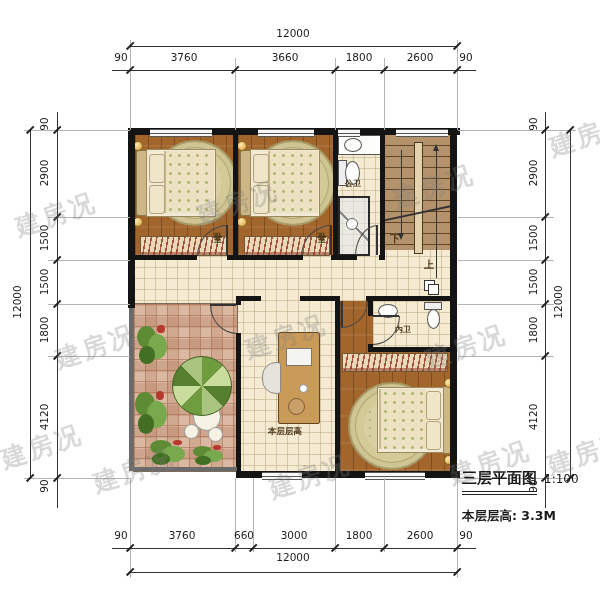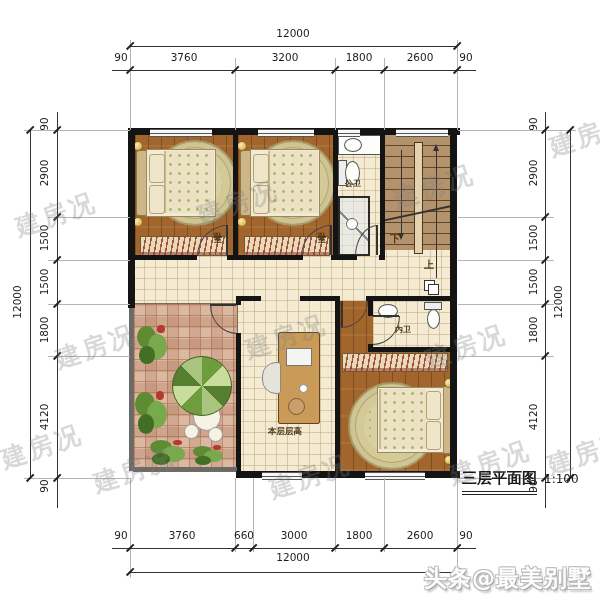--- a/index.html
+++ b/index.html
@@ -274,21 +274,21 @@
       <div class="tick" style="left: 540px; top: 355px;"></div>
       <div class="tick" style="left: 52px; top: 477px;"></div>
       <div class="tick" style="left: 540px; top: 477px;"></div>
       <div class="tick" style="left: 25px; top: 129px;"></div>
       <div class="tick" style="left: 565px; top: 129px;"></div>
       <div class="tick" style="left: 25px; top: 477px;"></div>
       <div class="tick" style="left: 565px; top: 477px;"></div>
       <div class="dimnum" style="left: 293px; top: 33px;">12000</div>
       <div class="dimnum" style="left: 121px; top: 57px;">90</div>
       <div class="dimnum" style="left: 184px; top: 57px;">3760</div>
-      <div class="dimnum" style="left: 285px; top: 57px;">3200</div>
+      <div class="dimnum" style="left: 285px; top: 57px;">3660</div>
       <div class="dimnum" style="left: 359px; top: 57px;">1800</div>
       <div class="dimnum" style="left: 420px; top: 57px;">2600</div>
       <div class="dimnum" style="left: 466px; top: 57px;">90</div>
       <div class="dimnum" style="left: 121px; top: 535px;">90</div>
       <div class="dimnum" style="left: 182px; top: 535px;">3760</div>
       <div class="dimnum" style="left: 244px; top: 535px;">660</div>
       <div class="dimnum" style="left: 294px; top: 535px;">3000</div>
       <div class="dimnum" style="left: 359px; top: 535px;">1800</div>
       <div class="dimnum" style="left: 420px; top: 535px;">2600</div>
       <div class="dimnum" style="left: 466px; top: 535px;">90</div>
@@ -320,16 +320,19 @@
       <div class="wm" style="left: 268px; top: 460px;">建房况</div>
       <div class="wm" style="left: 448px; top: 446px;">建房况</div>
       <div class="wm" style="left: 0px; top: 430px;">建房况</div>
       <div class="wm" style="left: 546px; top: 436px;">建房况</div>
     </div>
 
   <div class="titleblock">
     <div>
       <span class="tb-title">三层平面图</span><span class="tb-scale">1:100</span>
     </div>
+    <div class="tb-row" style="margin-top:16px;">
+      <span>本层层高:</span>
+      <span>3.3M</span>
+    </div>
   </div>
 
-  <div class="credit">头条@最美别墅</div>
 </div>
 
 </body></html>

